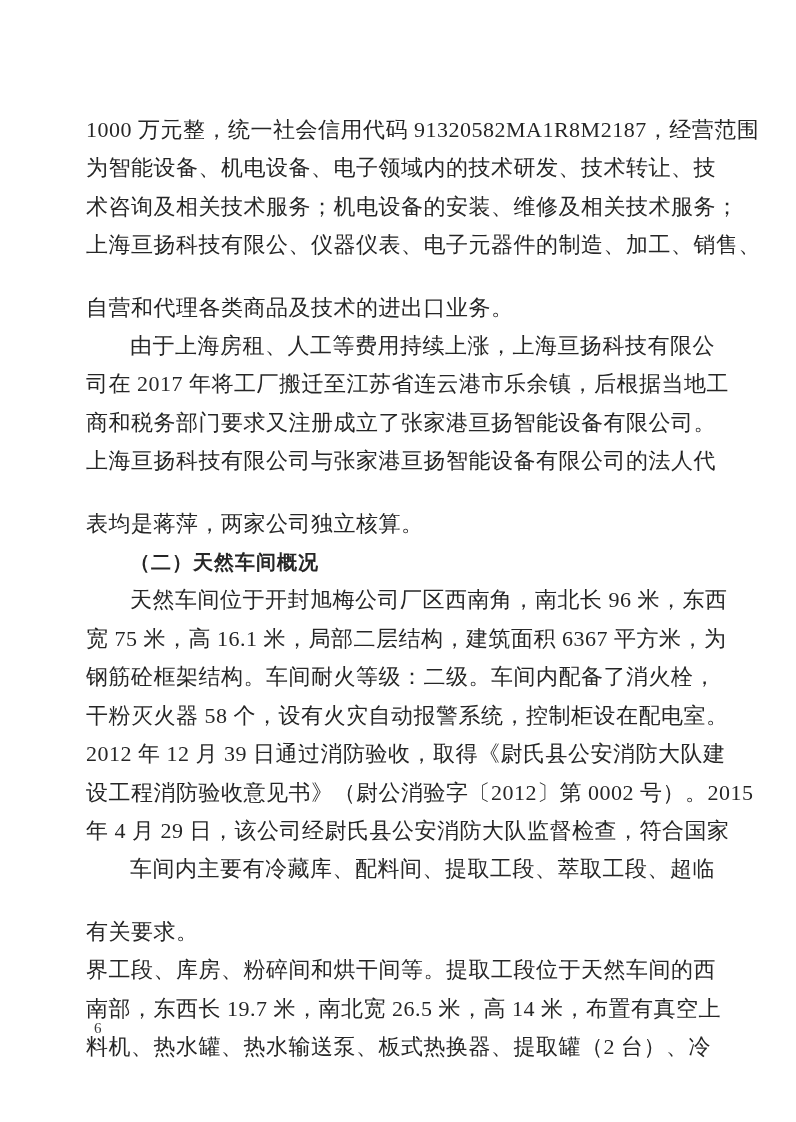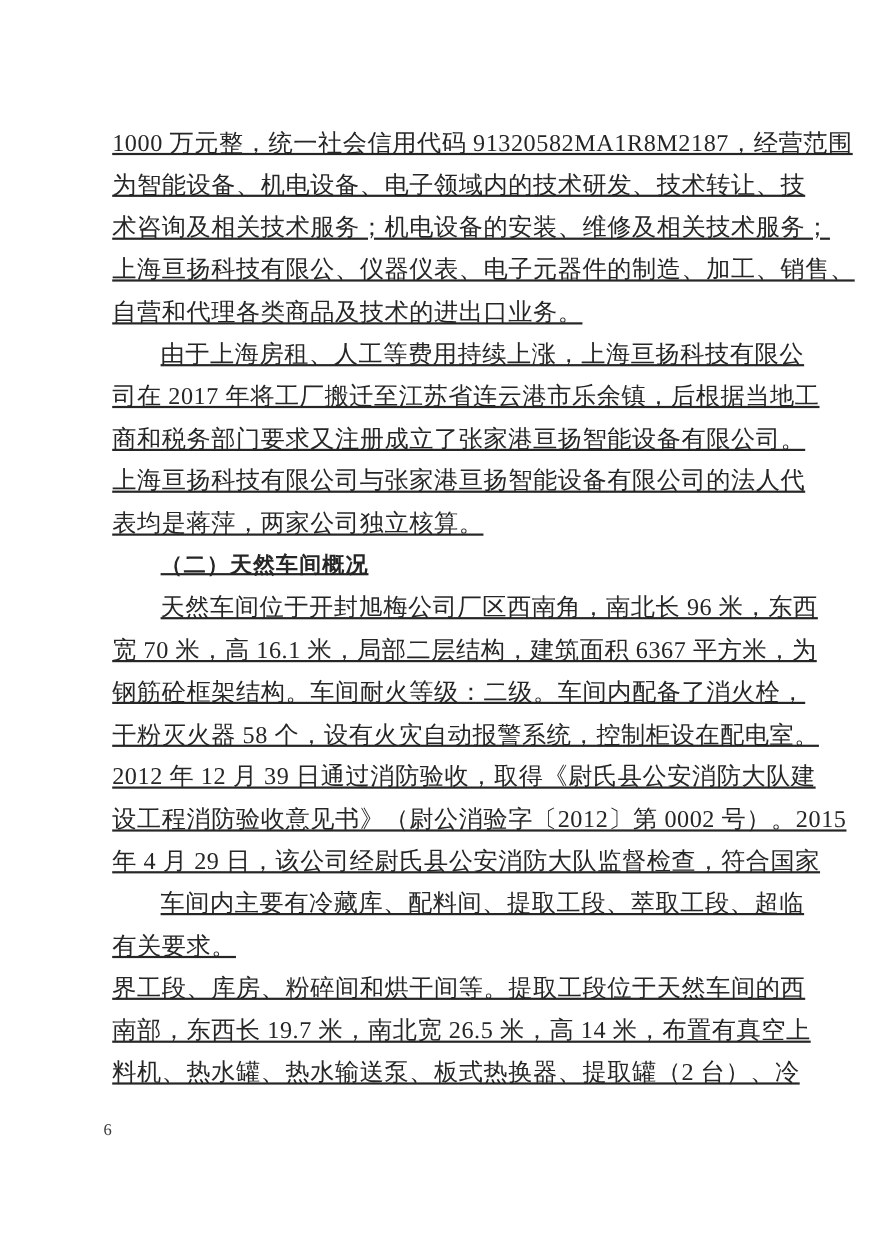--- a/index.html
+++ b/index.html
@@ -11,36 +11,36 @@
     position: relative;
     width: 796px;
     height: 1122px;
     background: #ffffff;
     overflow: hidden;
     font-family: "Liberation Serif", "DejaVu Serif", serif;
     color: #262626;
   }
   .content {
     position: absolute;
-    left: 102px;
+    left: 86px;
     top: 111px;
     width: 618px;
-    text-decoration: underline;
   }
   .line {
     font-size: 22px;
     line-height: 38.4px;
     white-space: nowrap;
     text-align: justify;
     text-align-last: justify;
     letter-spacing: 0.5px;
   }
   .line.no-just {
     text-align: left;
     text-align-last: left;
+    margin-top: 24px;
   }
   .line.indent {
     padding-left: 44px;
   }
   .heading {
     font-size: 20px;
     line-height: 38.4px;
     font-weight: 700;
     padding-left: 44px;
     letter-spacing: 1px;
@@ -63,21 +63,21 @@
       <div class="line">术咨询及相关技术服务；机电设备的安装、维修及相关技术服务；</div>
       <div class="line">上海亘扬科技有限公、仪器仪表、电子元器件的制造、加工、销售、</div>
       <div class="line no-just">自营和代理各类商品及技术的进出口业务。</div>
       <div class="line indent">由于上海房租、人工等费用持续上涨，上海亘扬科技有限公</div>
       <div class="line">司在 2017 年将工厂搬迁至江苏省连云港市乐余镇，后根据当地工</div>
       <div class="line">商和税务部门要求又注册成立了张家港亘扬智能设备有限公司。</div>
       <div class="line">上海亘扬科技有限公司与张家港亘扬智能设备有限公司的法人代</div>
       <div class="line no-just">表均是蒋萍，两家公司独立核算。</div>
       <div class="heading">（二）天然车间概况</div>
       <div class="line indent">天然车间位于开封旭梅公司厂区西南角，南北长 96 米，东西</div>
-      <div class="line">宽 70 米，高 16.1 米，局部二层结构，建筑面积 6367 平方米，为</div>
+      <div class="line">宽 75 米，高 16.1 米，局部二层结构，建筑面积 6367 平方米，为</div>
       <div class="line">钢筋砼框架结构。车间耐火等级：二级。车间内配备了消火栓，</div>
       <div class="line">干粉灭火器 58 个，设有火灾自动报警系统，控制柜设在配电室。</div>
       <div class="line">2012 年 12 月 39 日通过消防验收，取得《尉氏县公安消防大队建</div>
       <div class="line">设工程消防验收意见书》（尉公消验字〔2012〕第 0002 号）。2015</div>
       <div class="line">年 4 月 29 日，该公司经尉氏县公安消防大队监督检查，符合国家</div>
       <div class="line indent">车间内主要有冷藏库、配料间、提取工段、萃取工段、超临</div>
       <div class="line no-just">有关要求。</div>
       <div class="line">界工段、库房、粉碎间和烘干间等。提取工段位于天然车间的西</div>
       <div class="line">南部，东西长 19.7 米，南北宽 26.5 米，高 14 米，布置有真空上</div>
       <div class="line">料机、热水罐、热水输送泵、板式热换器、提取罐（2 台）、冷</div>

